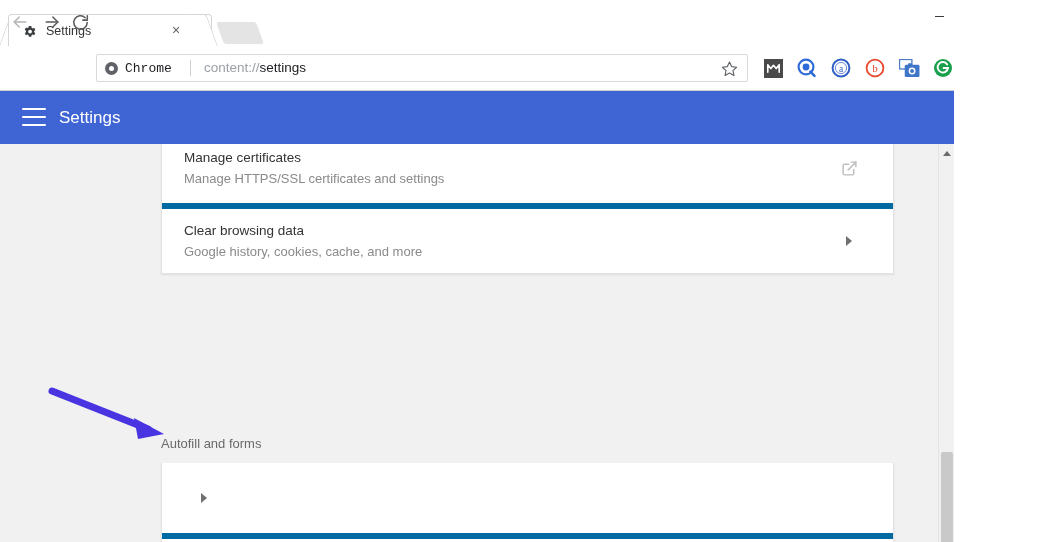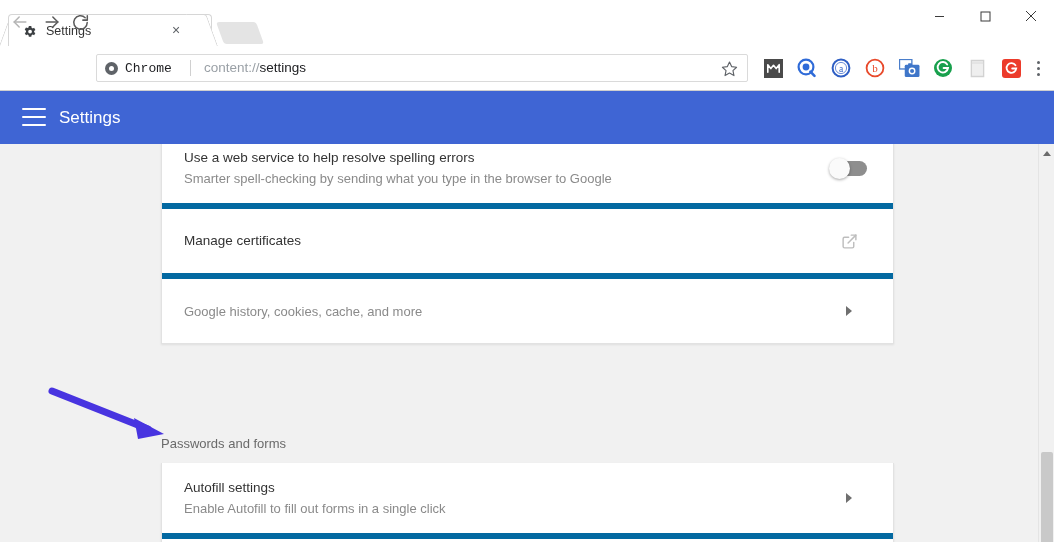--- a/index.html
+++ b/index.html
@@ -10,21 +10,21 @@
     width: 1054px;
     height: 542px;
     overflow: hidden;
     background: #ffffff;
     font-family: "Liberation Sans", sans-serif;
     -webkit-font-smoothing: antialiased;
   }
 
   #app {
     position: relative;
-    width: 1054px;
+    width: 954px;
     height: 542px;
     overflow: hidden;
     background: #f1f1f1;
   }
 
   
   .titlebar {
     position: absolute;
     left: 0; top: 0;
     width: 1054px;
@@ -570,67 +570,54 @@
   <div class="menu-btn">
     <i></i>
     <i></i>
     <i></i>
   </div>
 
   <div class="page">
 
     <div class="card card-a">
 
-      <div class="row">
-        <div class="row-texts">
-          <div class="row-title">Use a web service to help resolve spelling errors</div>
-          <div class="row-sub">Smarter spell-checking by sending what you type in the browser to Google</div>
-        </div>
-        <div class="row-ctrl">
-          <div class="toggle">
-            <span class="knob"></span>
-          </div>
-        </div>
-      </div>
 
       <div class="row">
         <div class="row-texts">
           <div class="row-title">Manage certificates</div>
+          <div class="row-sub">Manage HTTPS/SSL certificates and settings</div>
         </div>
         <div class="row-ctrl">
           <span class="extlink">
             <svg width="17" height="17" viewBox="0 0 24 24" fill="none" stroke="currentColor" stroke-width="2" stroke-linecap="round" stroke-linejoin="round" aria-hidden="true">
               <path d="M18 13.2V19a2 2 0 0 1-2 2H5a2 2 0 0 1-2-2V8a2 2 0 0 1 2-2h5.8"></path>
               <polyline points="14.5 3 21 3 21 9.5"></polyline>
               <line x1="10" y1="14" x2="21" y2="3"></line>
             </svg>
           </span>
         </div>
       </div>
 
 
       <div class="row">
         <div class="row-texts">
+          <div class="row-title">Clear browsing data</div>
           <div class="row-sub">Google history, cookies, cache, and more</div>
         </div>
         <div class="row-ctrl">
           <span class="chevron"></span>
         </div>
       </div>
 
     </div>
 
-    <div class="section-label">Passwords and forms</div>
+    <div class="section-label">Autofill and forms</div>
 
     <div class="card card-b">
       <div class="row">
-        <div class="row-texts">
-          <div class="row-title">Autofill settings</div>
-          <div class="row-sub">Enable Autofill to fill out forms in a single click</div>
-        </div>
         <div class="row-ctrl">
           <span class="chevron"></span>
         </div>
       </div>
       <div class="row" style="min-height:70px;"></div>
     </div>
 
     <svg class="annotation-arrow" viewBox="0 0 140 64">
       <line x1="12" y1="9" x2="108" y2="47" stroke="#4834e0" stroke-width="7" stroke-linecap="round"></line>
       <polygon points="124,52 94,36 98,57" fill="#4834e0"></polygon>

